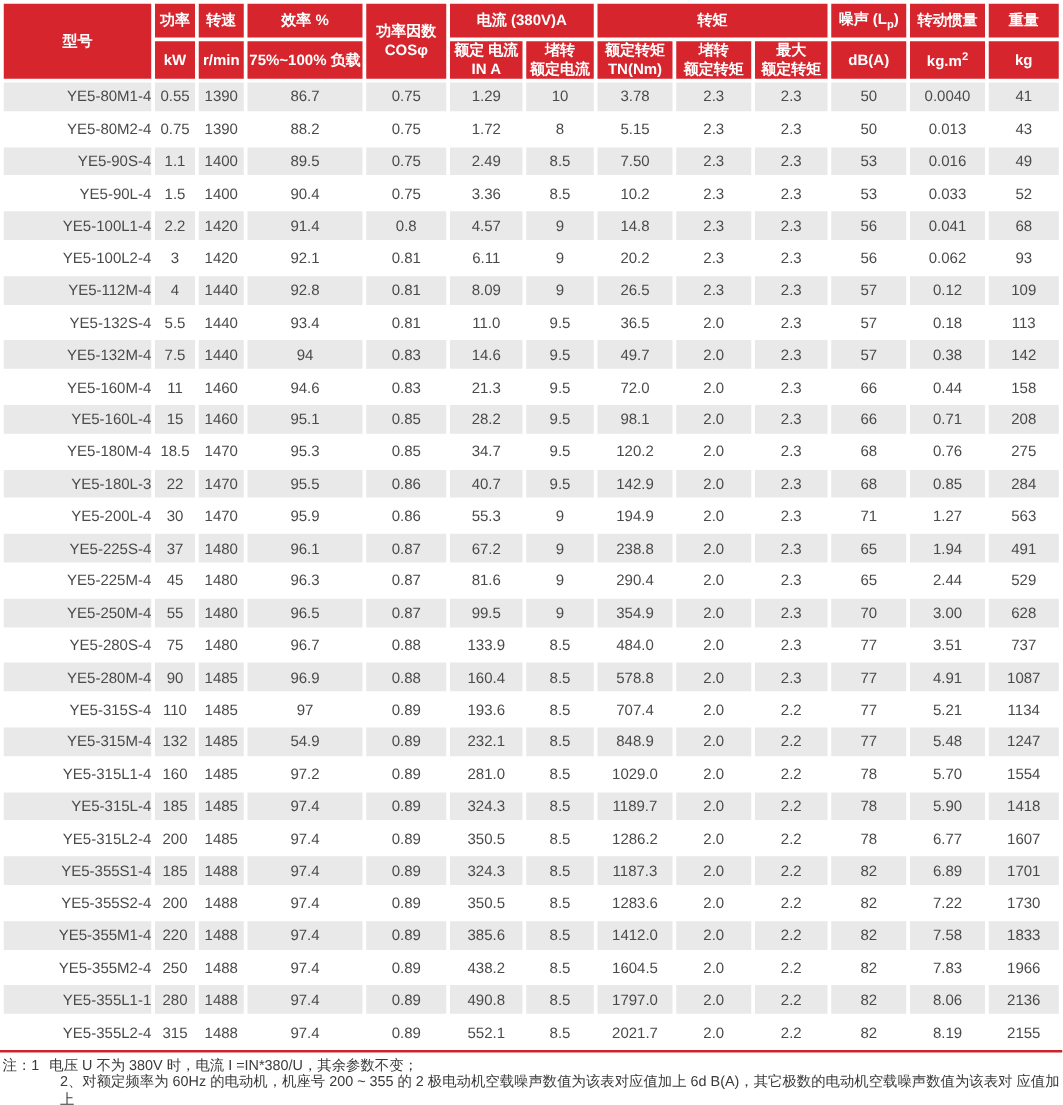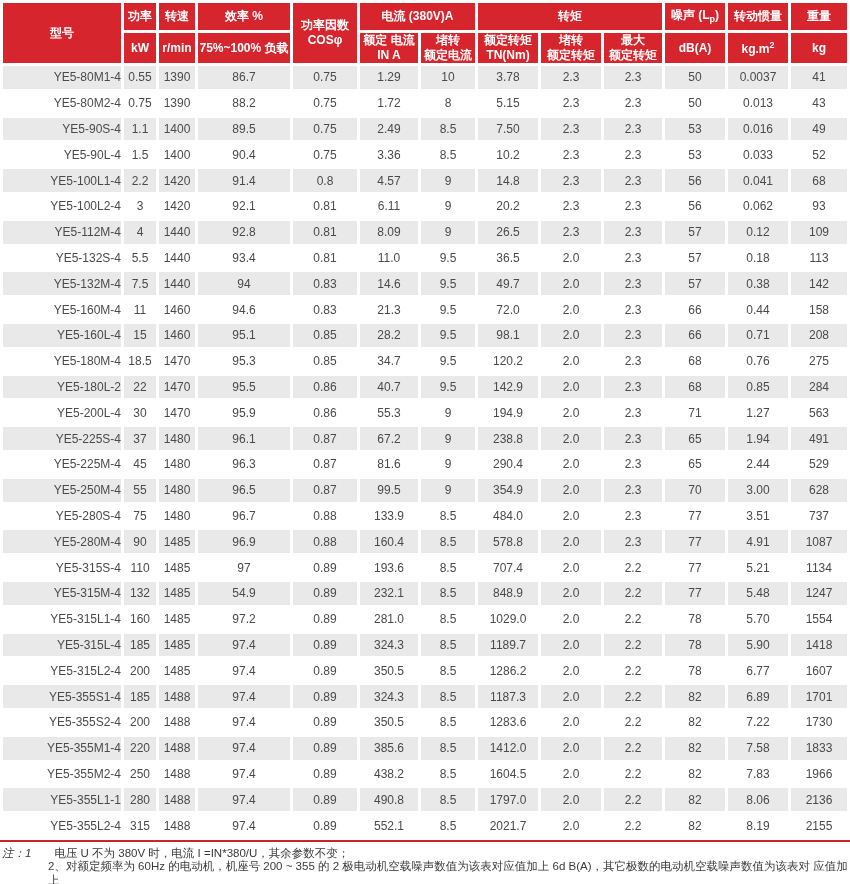--- a/index.html
+++ b/index.html
@@ -46,22 +46,22 @@
     width:850px; height:0;
     border-top:2px solid #c9252c;
   }
   .notes {
     padding:5px 2px 0 2px;
     font-size:11.5px;
     line-height:13.5px;
     color:#3a3a3a;
   }
   .notes .line1 { display:flex; }
-  .notes .line1 .note-label { flex:0 0 auto;font-style:italic; }
-  .notes .line1 .note-text { margin-left:23px; }
+  .notes .line1 .note-label { flex:0 0 auto; }
+  .notes .line1 .note-text { margin-left:8px; }
   .notes .line2 { margin-left:46px; }
   .notes .line3 { margin-left:55px; }
 </style>
 </head>
 <body>
 
 <div class="page">
 
   <table class="spec">
     <colgroup>
@@ -130,21 +130,21 @@
           <td>0.55</td>
           <td>1390</td>
           <td>86.7</td>
           <td>0.75</td>
           <td>1.29</td>
           <td>10</td>
           <td>3.78</td>
           <td>2.3</td>
           <td>2.3</td>
           <td>50</td>
-          <td>0.0037</td>
+          <td>0.0040</td>
           <td>41</td>
         </tr>
         <tr>
           <td class="model">YE5-80M2-4</td>
           <td>0.75</td>
           <td>1390</td>
           <td>88.2</td>
           <td>0.75</td>
           <td>1.72</td>
           <td>8</td>
@@ -299,21 +299,21 @@
           <td>34.7</td>
           <td>9.5</td>
           <td>120.2</td>
           <td>2.0</td>
           <td>2.3</td>
           <td>68</td>
           <td>0.76</td>
           <td>275</td>
         </tr>
         <tr>
-          <td class="model">YE5-180L-2</td>
+          <td class="model">YE5-180L-3</td>
           <td>22</td>
           <td>1470</td>
           <td>95.5</td>
           <td>0.86</td>
           <td>40.7</td>
           <td>9.5</td>
           <td>142.9</td>
           <td>2.0</td>
           <td>2.3</td>
           <td>68</td>

